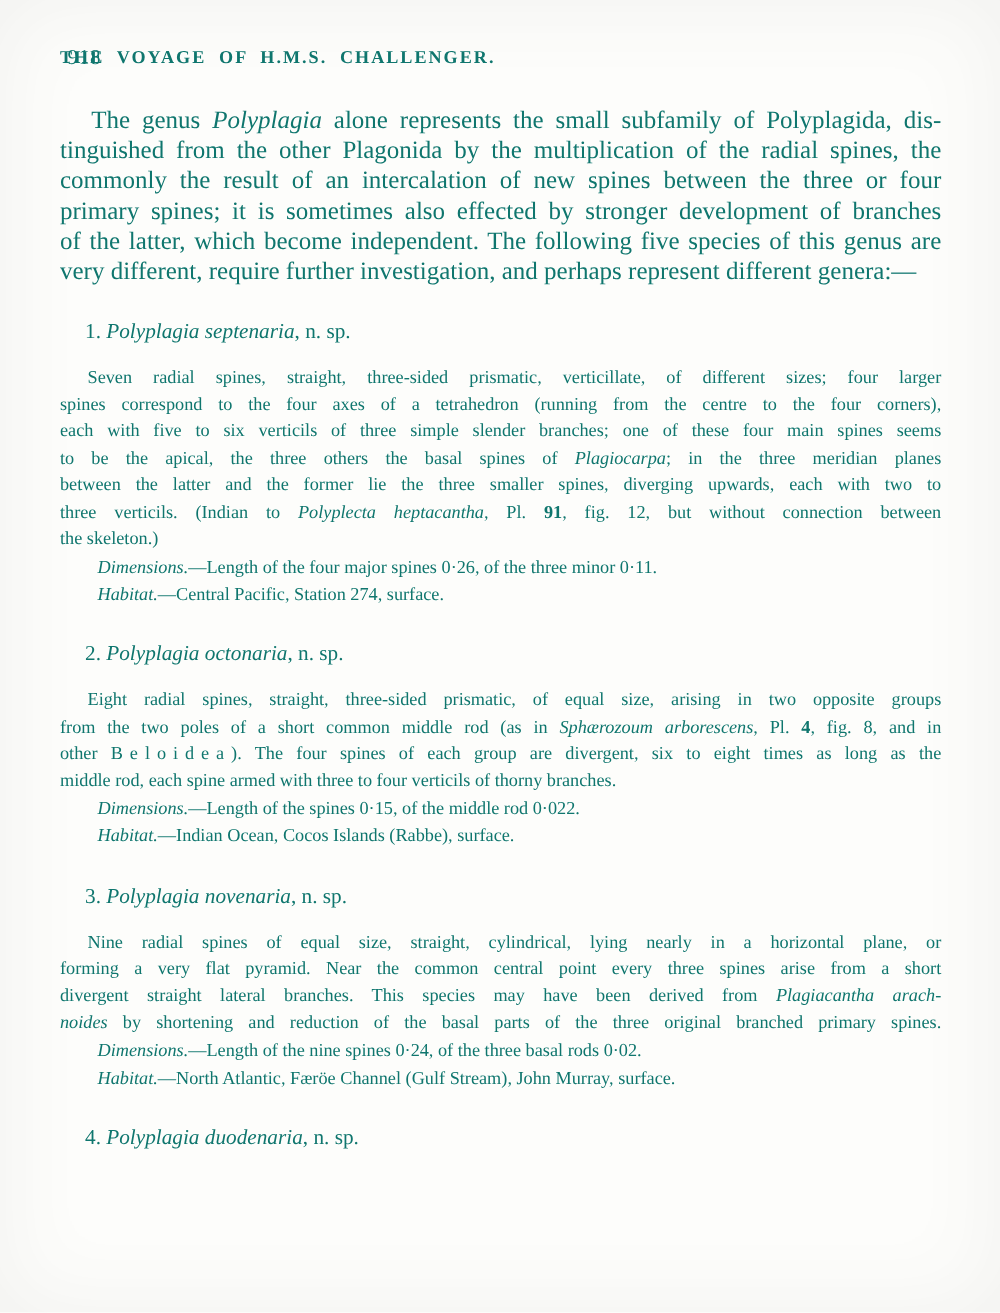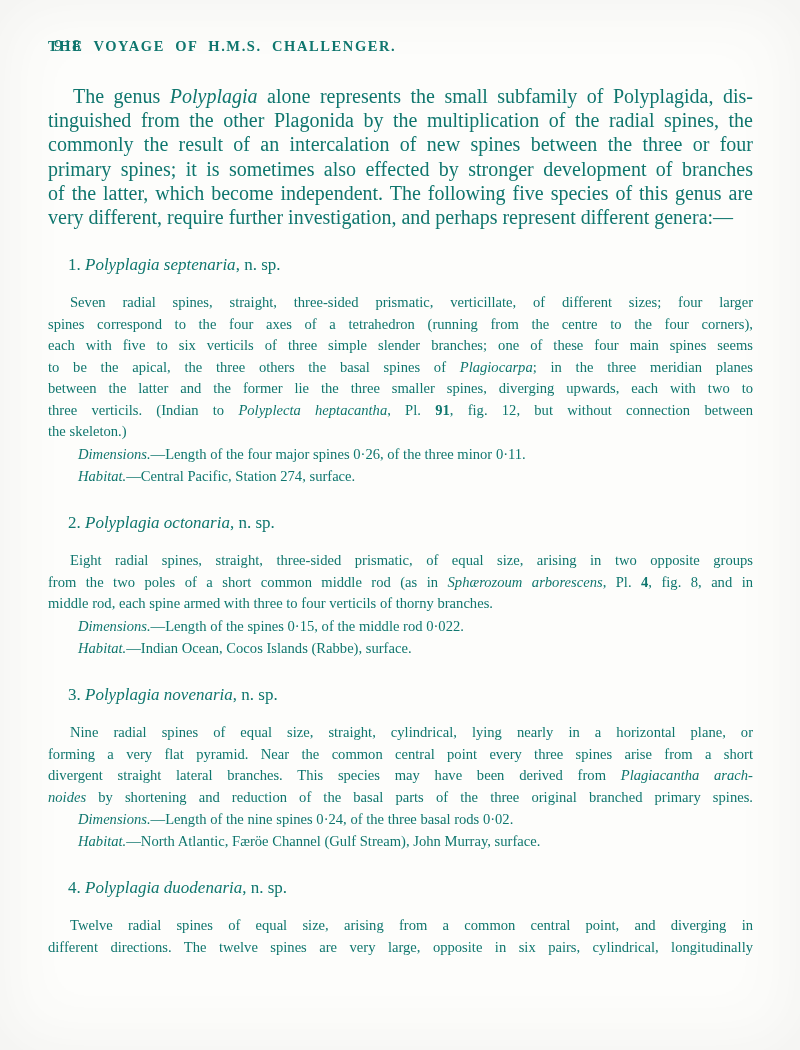--- a/index.html
+++ b/index.html
@@ -101,39 +101,36 @@
       </div>
     <div class="meta"><span class="it">Dimensions.</span><span>—Length of the four major spines 0·26, of the three minor 0·11.</span></div>
     <div class="meta"><span class="it">Habitat.</span><span>—Central Pacific, Station 274, surface.</span></div>
   </section>
 
   <section class="species">
     <h3 class="heading"><span>2. </span><span class="it">Polyplagia octonaria</span><span>, n. sp.</span></h3>
     <div class="desc">
         <div class="jline"><span>Eight radial spines, straight, three-sided prismatic, of equal size, arising in two opposite groups</span></div>
         <div class="jline"><span>from the two poles of a short common middle rod (as in </span><span class="it">Sphærozoum arborescens</span><span>, Pl. </span><span class="bd">4</span><span>, fig. 8, and in</span></div>
+        <div class="jline"><span>other </span><span class="spaced">Beloidea</span><span>).  The four spines of each group are divergent, six to eight times as long as the</span></div>
         <div class="jline last"><span>middle rod, each spine armed with three to four verticils of thorny branches.</span></div>
       </div>
     <div class="meta"><span class="it">Dimensions.</span><span>—Length of the spines 0·15, of the middle rod 0·022.</span></div>
     <div class="meta"><span class="it">Habitat.</span><span>—Indian Ocean, Cocos Islands (Rabbe), surface.</span></div>
   </section>
 
   <section class="species">
     <h3 class="heading"><span>3. </span><span class="it">Polyplagia novenaria</span><span>, n. sp.</span></h3>
     <div class="desc">
         <div class="jline"><span>Nine radial spines of equal size, straight, cylindrical, lying nearly in a horizontal plane, or</span></div>
         <div class="jline"><span>forming a very flat pyramid.  Near the common central point every three spines arise from a short</span></div>
         <div class="jline"><span>divergent straight lateral branches.  This species may have been derived from </span><span class="it">Plagiacantha arach-</span></div>
         <div class="jline"><span class="it">noides</span><span> by shortening and reduction of the basal parts of the three original branched primary spines.</span></div>
       </div>
     <div class="meta"><span class="it">Dimensions.</span><span>—Length of the nine spines 0·24, of the three basal rods 0·02.</span></div>
     <div class="meta"><span class="it">Habitat.</span><span>—North Atlantic, Færöe Channel (Gulf Stream), John Murray, surface.</span></div>
   </section>
 
   <section class="species">
     <h3 class="heading"><span>4. </span><span class="it">Polyplagia duodenaria</span><span>, n. sp.</span></h3>
-    <div class="desc">
-        <div class="jline"><span>Twelve radial spines of equal size, arising from a common central point, and diverging in</span></div>
-        <div class="jline"><span>different directions.  The twelve spines are very large, opposite in six pairs, cylindrical, longitudinally</span></div>
-      </div>
   </section>
 
 </div>
 
 </body></html>

